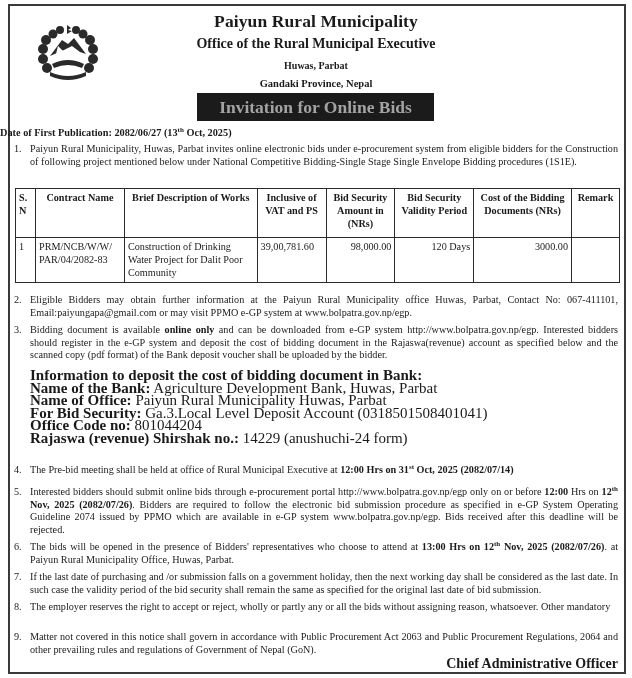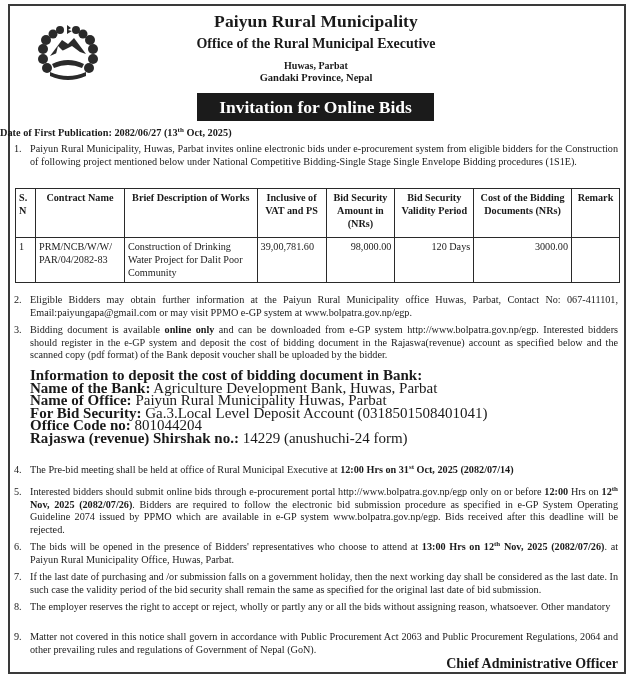--- a/index.html
+++ b/index.html
@@ -5,23 +5,23 @@
   html, body { margin:0; padding:0; background:#ffffff; }
   body { width:632px; height:678px; position:relative; overflow:hidden;
          font-family:"Liberation Serif", "DejaVu Serif", serif; color:#1a1a1a; }
   .frame { position:absolute; left:8px; top:4px; width:618px; height:670px;
            border:2px solid #3a3a3a; box-sizing:border-box; }
   .emblem { position:absolute; left:36px; top:22px; width:64px; height:62px; }
   .hdr { position:absolute; left:0; width:632px; text-align:center; font-weight:bold; }
   .h1 { top:11px; font-size:17.5px; letter-spacing:0.1px; }
   .h2 { top:36px; font-size:14px; }
   .h3 { top:60px; font-size:10px; }
-  .h4 { top:72px; font-size:10.5px; }
+  .h4 { top:78px; font-size:10.5px; }
   .banner { position:absolute; left:197px; top:93px; width:237px; height:28px; background:#1b1b1b;
-            color:#ffffff; font-size:17.5px; font-weight:bold; text-align:center; line-height:28px; }
+            color:#a3a3a3; font-size:17.5px; font-weight:bold; text-align:center; line-height:28px; }
   .pubdate { position:absolute; left:0; top:127px; width:632px; text-align:left; font-weight:bold; font-size:10.3px; }
   .pubdate sup, .item sup { font-size:7px; vertical-align:super; line-height:0; }
   .item { position:absolute; left:14px; width:604px; font-size:10.2px; line-height:12.6px;
           text-align:justify; }
   .item .num { position:absolute; left:0; top:0; width:16px; }
   .item .txt { margin-left:16px; display:block; }
   table.bids { position:absolute; left:15px; top:188px; width:605px; border-collapse:collapse;
                font-size:10.2px; line-height:12.8px; }
   table.bids th, table.bids td { border:1px solid #2a2a2a; vertical-align:top; padding:3px 3px; }
   table.bids th { font-weight:bold; text-align:center; height:42px;margin-top:24px; }

